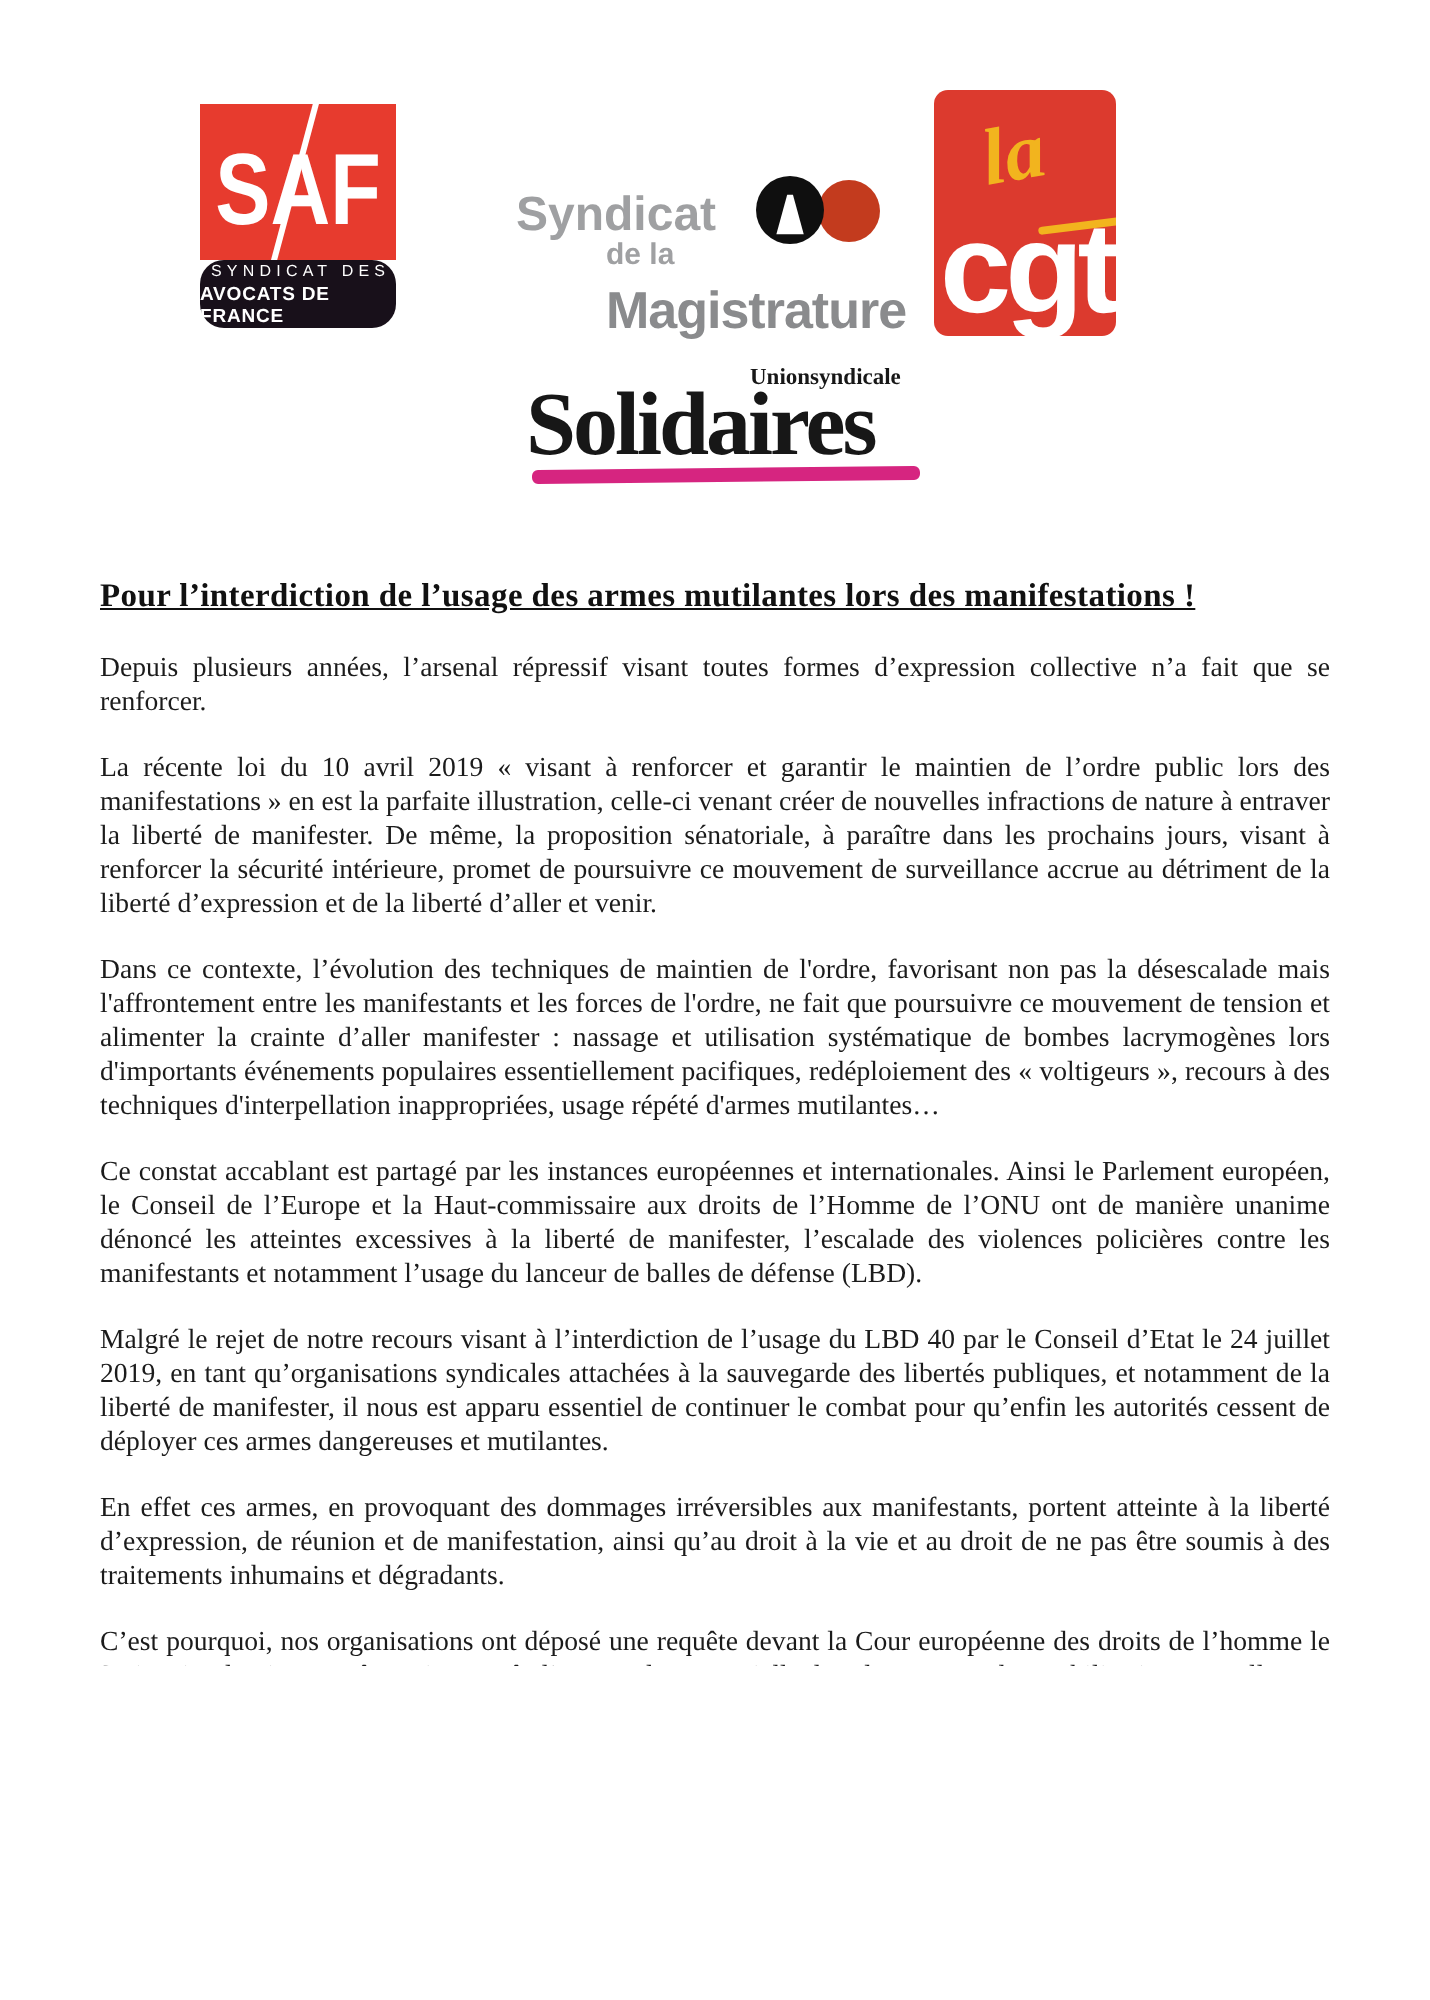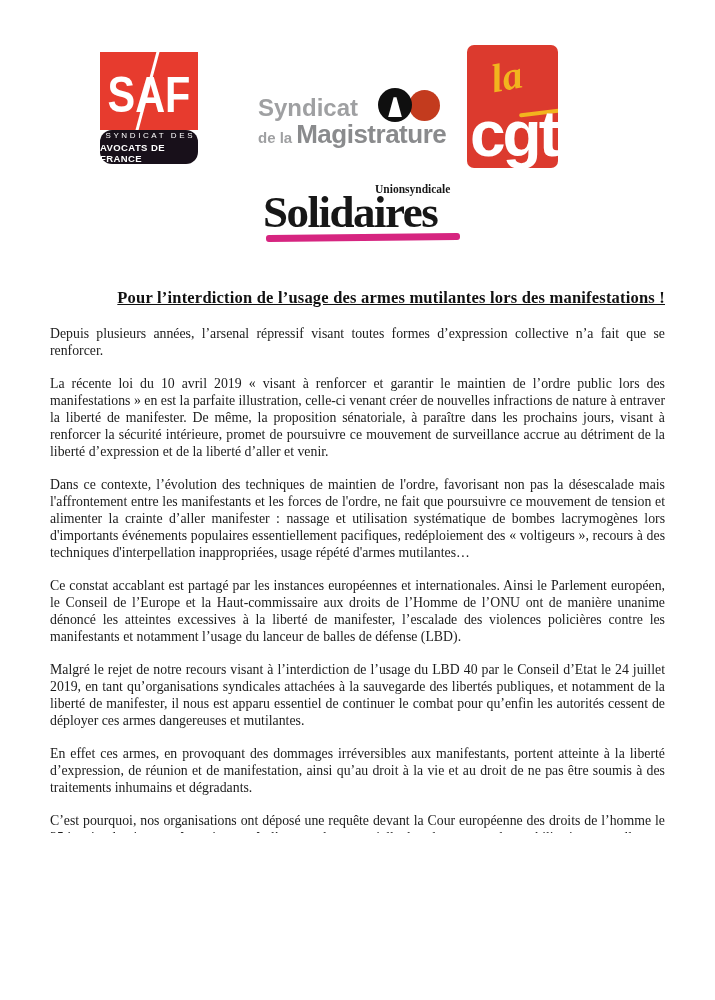--- a/index.html
+++ b/index.html
@@ -49,23 +49,23 @@
   }
   .mag-circle-black {
     position:absolute; left:0; top:0; width:34px; height:34px;
     border-radius:50%; background:#0f0f0f;
     display:flex; align-items:flex-end; justify-content:center;
   }
   .mag-triangle {
     width:18px; height:22px; margin-bottom:4px; background:#ffffff;
     clip-path:polygon(42% 6%, 58% 6%, 88% 96%, 12% 96%);
   }
-  .mag-row2 { display:flex; align-items:baseline; gap:4px; margin-top:-3px; }
+  .mag-row2 { display:flex; align-items:baseline; gap:4px; margin-top:-3px;flex-direction:column; }
   .mag-dela { font-size:15px; color:#9fa0a2; }
-  .mag-magistrature { font-size:26px; color:#8a8b8d; letter-spacing:-0.5px; }
+  .mag-magistrature { font-size:26px; color:#8a8b8d; letter-spacing:-0.5px;margin-left:45px; }
 
   
   .cgt-logo {
     position:absolute; left:467px; top:45px; width:91px; height:123px;
     background:#dc3a2e; border-radius:7px; overflow:hidden;
   }
   .cgt-la {
     position:absolute; top:12px; left:24px; color:#f2b41e;
     font-family:"Liberation Serif", serif; font-style:italic; font-weight:bold;
     font-size:40px; line-height:1; transform:rotate(-10deg);
@@ -92,21 +92,21 @@
   }
   .sol-underline {
     margin-top:1px; margin-left:3px; width:194px; height:6.5px;
     background:#d62580; border-radius:3px; transform:rotate(-0.6deg);
   }
 
   
   .doc-body { padding:0 50px; }
   .doc-title {
     margin:38px 0 17px 0; color:#111111; font-size:16.5px; font-weight:bold;
-    text-align:right; text-decoration:underline; letter-spacing:0.2px;
+    text-align:left; text-decoration:underline; letter-spacing:0.2px;
   }
   .doc-p {
     margin:0 0 16px 0; color:#1b1b1b; font-size:13.8px; line-height:17px;
     text-align:justify;
   }
 </style>
 </head>
 <body>
 
 <div class="page">

